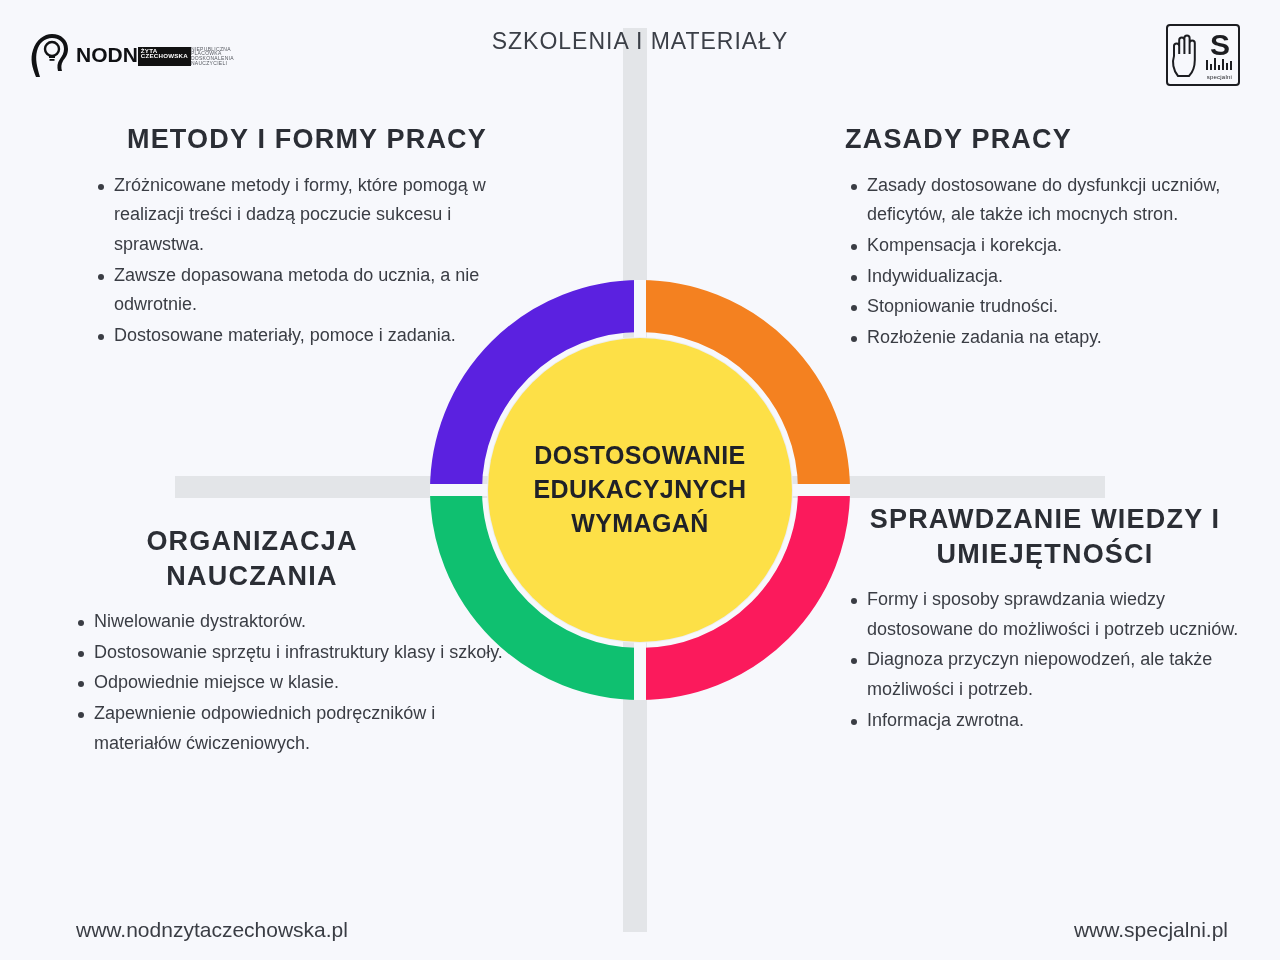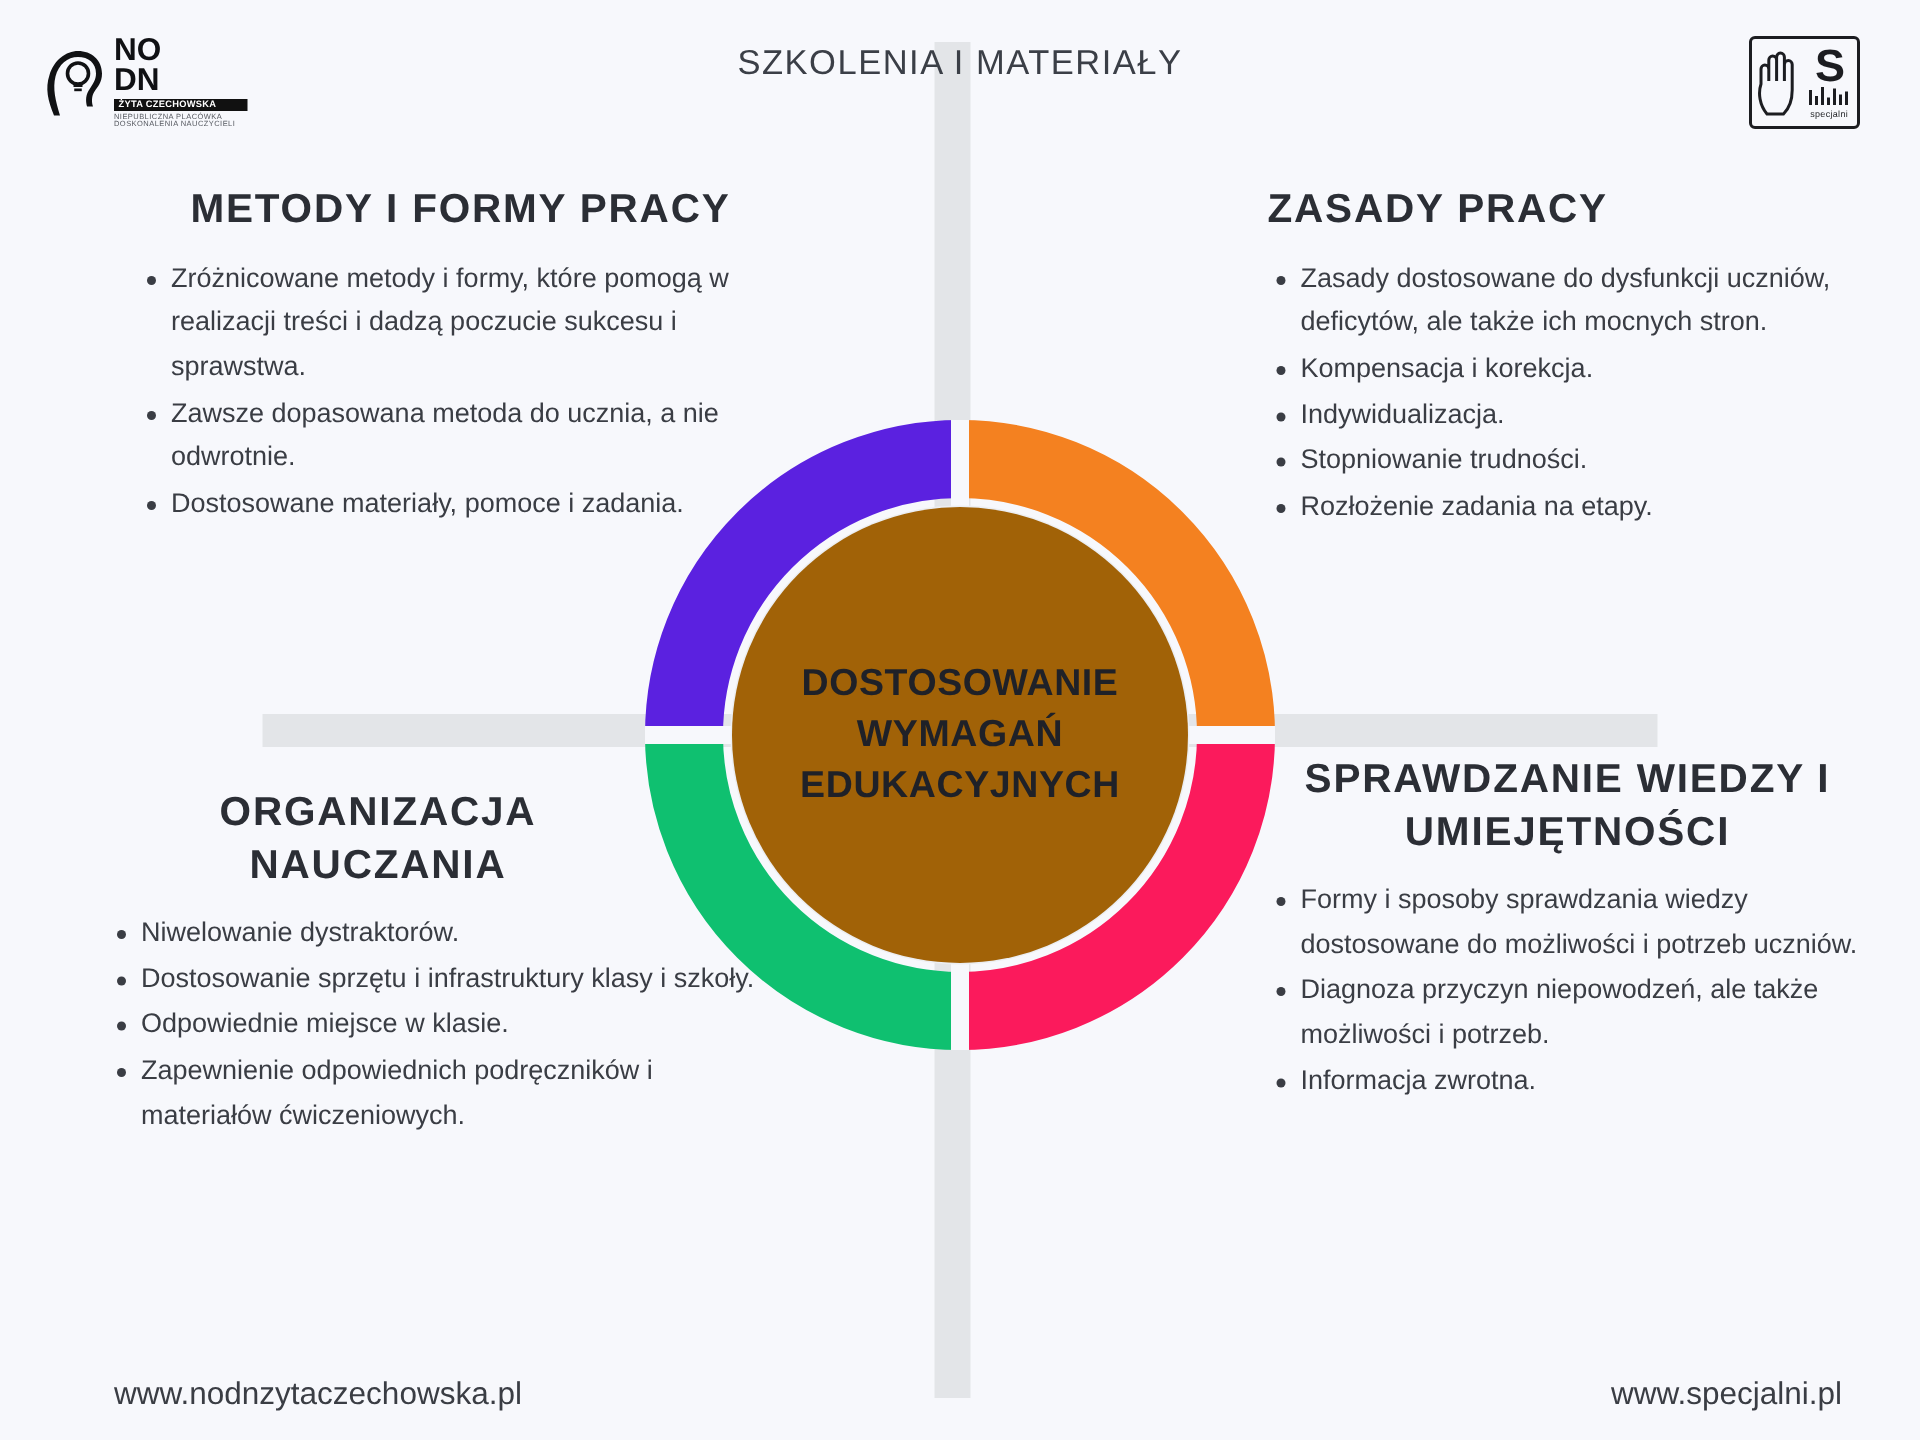--- a/index.html
+++ b/index.html
@@ -47,21 +47,21 @@
     left: 30px; top: 22px;
     width: 135px; height: 66px;
     display: flex; align-items: center; gap: 6px;
   }
   .logo-left .head-mark {
     width: 40px; height: 48px;
     position: relative;
   }
   .logo-left .head-mark svg { display:block; }
   .logo-left .wordmark {
-    display: flex; flex-direction: column; line-height: 0.95;
+    display: flex; flex-direction: row; line-height: 0.95;
   }
   .logo-left .wm-no, .logo-left .wm-dn {
     font-weight: 800; font-size: 21px; color: #101114; letter-spacing: 0px;
   }
   .logo-left .wm-sub {
     font-size: 6.2px; font-weight: 700; color: #fff; background: #111;
     padding: 1px 3px; margin-top: 2px; letter-spacing: .2px;
   }
   .logo-left .wm-sub2 {
     font-size: 5px; color: #55585f; margin-top: 2px; letter-spacing: .3px;
@@ -94,21 +94,21 @@
   
   #donut {
     position: absolute;
     left: 430px; top: 280px;
     width: 420px; height: 420px;
   }
   #donut .hole {
     position: absolute;
     left: 58px; top: 58px;
     width: 304px; height: 304px;
-    background: #a16207;
+    background: #fde047;
     border-radius: 50%;
     box-shadow: 0 0 0 1px #eceef2;
     display: flex; align-items: center; justify-content: center;
   }
   .center-text {
     text-align: center;
     font-weight: 800;
     font-size: 25px;
     line-height: 1.35;
     color: #1f2128;
@@ -236,22 +236,22 @@
       <g stroke="#f7f8fc" stroke-width="12">
         <line x1="210" y1="0" x2="210" y2="60"></line>
         <line x1="210" y1="360" x2="210" y2="420"></line>
         <line x1="0" y1="210" x2="60" y2="210"></line>
         <line x1="360" y1="210" x2="420" y2="210"></line>
       </g>
     </svg>
     <div class="hole">
       <div class="center-text">
         <div>DOSTOSOWANIE</div>
+        <div>EDUKACYJNYCH</div>
         <div>WYMAGAŃ</div>
-        <div>EDUKACYJNYCH</div>
       </div>
     </div>
   </div>
 
   <div class="quad" id="q-tl">
     <h2>METODY I FORMY PRACY</h2>
     <ul>
       <li>Zróżnicowane metody i formy, które pomogą w realizacji treści i dadzą poczucie sukcesu i sprawstwa.</li>
       <li>Zawsze dopasowana metoda do ucznia, a nie odwrotnie.</li>
       <li>Dostosowane materiały, pomoce i zadania.</li>

